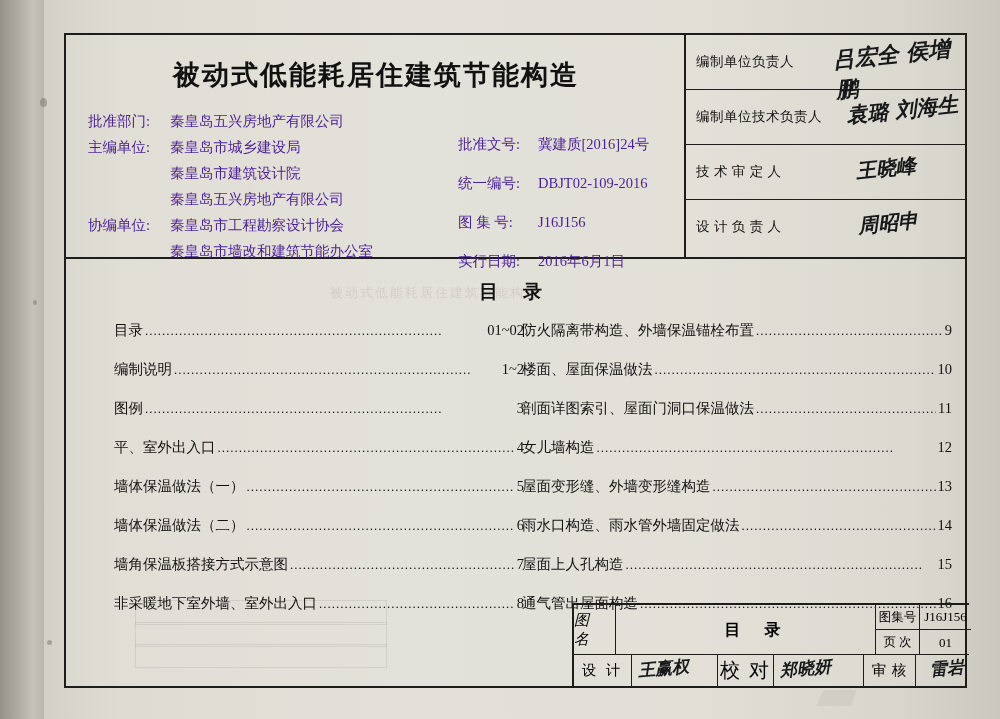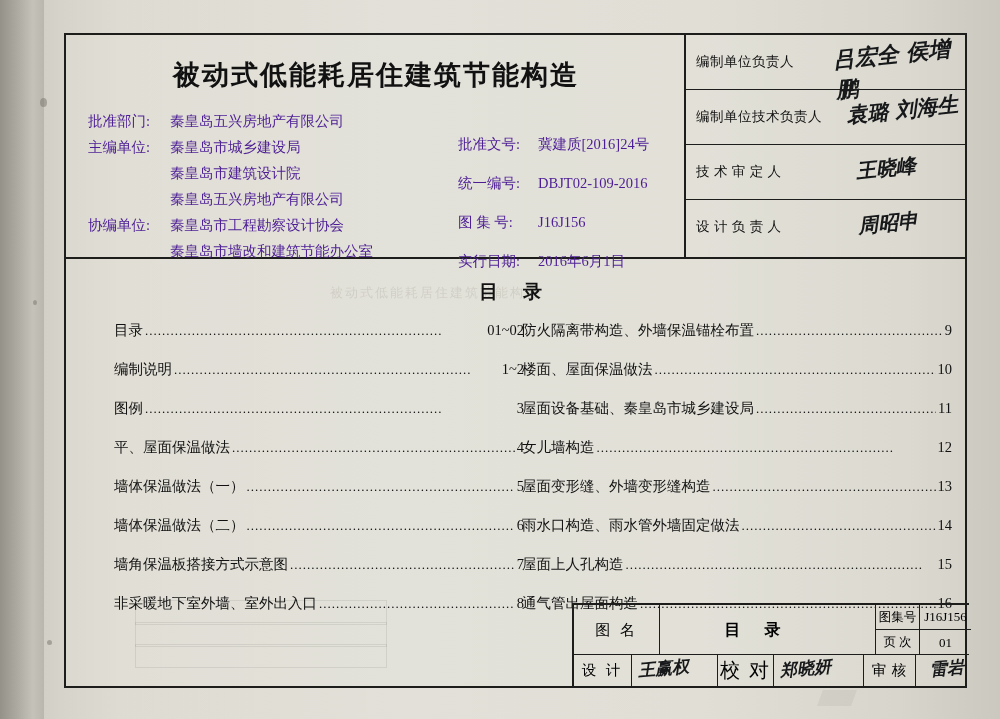--- a/index.html
+++ b/index.html
@@ -72,22 +72,22 @@
   .toc-text{flex:none;}
   .toc-dots{flex:1;overflow:hidden;margin:0 2px;color:#111;letter-spacing:1px;font-size:13px;}
   .toc-page{flex:none;}
 
   
   .tblock{
     position:absolute;left:506px;bottom:0;width:397px;height:83px;
     border-left:2px solid #1d1d1b;border-top:2px solid #1d1d1b;box-sizing:border-box;
   }
   .tb-r1{position:absolute;left:0;top:0;width:100%;height:50px;border-bottom:1.5px solid #1d1d1b;box-sizing:border-box;}
-  .tb-name-lab{position:absolute;left:0;top:0;width:86px;height:50px;border-right:1.5px solid #1d1d1b;box-sizing:border-box;
-    display:flex;align-items:center;justify-content:center;font-size:15px;letter-spacing:3px;}
+  .tb-name-lab{position:absolute;left:0;top:0;width:42px;height:50px;border-right:1.5px solid #1d1d1b;box-sizing:border-box;
+    display:flex;align-items:center;justify-content:center;font-size:15px;letter-spacing:3px;font-style:italic;}
   .tb-name-val{position:absolute;left:66px;top:0;width:236px;height:50px;border-right:1.5px solid #1d1d1b;box-sizing:border-box;
     display:flex;align-items:center;justify-content:center;font-size:16px;font-weight:bold;letter-spacing:10px;}
   .tb-codes{position:absolute;left:302px;top:0;width:95px;height:50px;}
   .tb-code-row{height:25px;border-bottom:1.5px solid #1d1d1b;box-sizing:border-box;display:flex;}
   .tb-code-row:last-child{border-bottom:none;}
   .tb-code-lab{width:44px;border-right:1.5px solid #1d1d1b;box-sizing:border-box;display:flex;align-items:center;justify-content:center;font-size:12.5px;}
   .tb-code-val{flex:1;display:flex;align-items:center;justify-content:center;font-size:13px;}
   .tb-r2{position:absolute;left:0;top:50px;width:100%;height:31px;display:flex;}
   .tb-cell-lab{width:58px;border-right:1.5px solid #1d1d1b;box-sizing:border-box;display:flex;align-items:center;justify-content:center;font-size:14.5px;letter-spacing:3px;}
   .tb-cell-sig{width:86px;border-right:1.5px solid #1d1d1b;box-sizing:border-box;position:relative;}
@@ -205,21 +205,21 @@
         <span class="toc-text">编制说明</span>
         <span class="toc-dots">......................................................................</span>
         <span class="toc-page">1~2</span>
       </div>
       <div class="toc-item">
         <span class="toc-text">图例</span>
         <span class="toc-dots">......................................................................</span>
         <span class="toc-page">3</span>
       </div>
       <div class="toc-item">
-        <span class="toc-text">平、屋面保温做法</span>
+        <span class="toc-text">平、室外出入口</span>
         <span class="toc-dots">......................................................................</span>
         <span class="toc-page">4</span>
       </div>
       <div class="toc-item">
         <span class="toc-text">墙体保温做法（一）</span>
         <span class="toc-dots">......................................................................</span>
         <span class="toc-page">5</span>
       </div>
       <div class="toc-item">
         <span class="toc-text">墙体保温做法（二）</span>
@@ -243,21 +243,21 @@
         <span class="toc-text">防火隔离带构造、外墙保温锚栓布置</span>
         <span class="toc-dots">......................................................................</span>
         <span class="toc-page">9</span>
       </div>
       <div class="toc-item">
         <span class="toc-text">楼面、屋面保温做法</span>
         <span class="toc-dots">......................................................................</span>
         <span class="toc-page">10</span>
       </div>
       <div class="toc-item">
-        <span class="toc-text">屋面设备基础、秦皇岛市城乡建设局</span>
+        <span class="toc-text">剖面详图索引、屋面门洞口保温做法</span>
         <span class="toc-dots">......................................................................</span>
         <span class="toc-page">11</span>
       </div>
       <div class="toc-item">
         <span class="toc-text">女儿墙构造</span>
         <span class="toc-dots">......................................................................</span>
         <span class="toc-page">12</span>
       </div>
       <div class="toc-item">
         <span class="toc-text">屋面变形缝、外墙变形缝构造</span>

